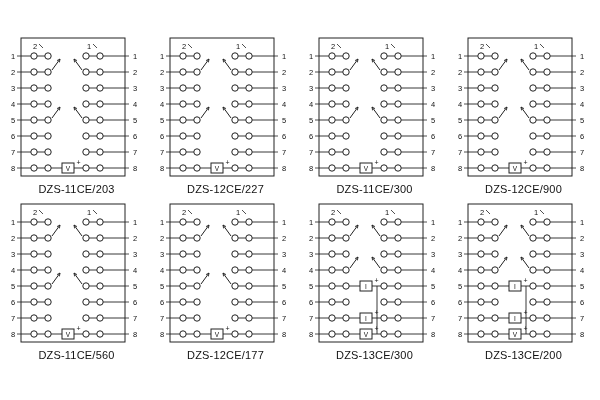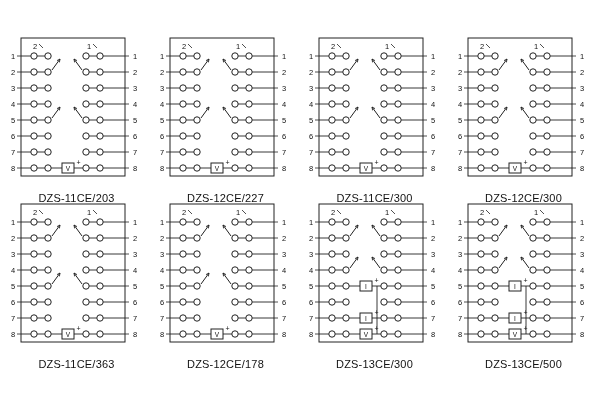--- a/index.html
+++ b/index.html
@@ -3,21 +3,21 @@
 <meta charset="utf-8">
 <style>
   html,body{margin:0;padding:0;background:#ffffff;}
   .board{
     position:relative;width:600px;height:400px;box-sizing:border-box;
     padding:34px 0 0 2px;display:grid;grid-template-columns:repeat(4,149px);
     grid-auto-rows:166px;justify-items:center;
     font-family:"Liberation Sans",sans-serif;background:#ffffff;
   }
   .panel{width:142px;display:flex;flex-direction:column;align-items:center;}
-  .caption{font-size:11px;color:#111;margin-top:10px;letter-spacing:.2px;white-space:nowrap;}
+  .caption{font-size:11px;color:#111;margin-top:1px;letter-spacing:.2px;white-space:nowrap;}
   svg{display:block;}
   svg text{font-family:"Liberation Sans",sans-serif;fill:#111;}
   svg .tnum{font-size:7.5px;}
   svg .coil-label{font-size:6.5px;}
   svg .plus{font-size:7px;}
 </style>
 </head>
 <body>
 
 <div class="board">
@@ -516,21 +516,21 @@
           <line x1="76" y1="84" x2="68" y2="73" stroke="#222222" stroke-width="1"></line>
           <line x1="68" y1="73" x2="71" y2="74.6" stroke="#222222" stroke-width="0.9"></line>
           <line x1="68" y1="73" x2="68.6" y2="76.4" stroke="#222222" stroke-width="0.9"></line>
           <line x1="45.2" y1="134" x2="56" y2="134" stroke="#222222" stroke-width="0.9"></line>
           <rect x="56" y="129" width="12" height="10" fill="none" stroke="#222222" stroke-width="1"></rect>
           <text x="62" y="136.5" class="coil-label" text-anchor="middle">V</text>
           <line x1="68" y1="134" x2="76.8" y2="134" stroke="#222222" stroke-width="0.9"></line>
           <text x="72.5" y="131" class="plus" text-anchor="middle">+</text>
         </svg>
       </div>
-    <div class="caption">DZS-12CE/300</div>
+    <div class="caption">DZS-12CE/900</div>
   </div>
 
   <div class="panel">
     <div class="svg-holder">
         <svg viewBox="0 0 142 148" width="142" height="148">
           <rect x="15" y="4" width="104" height="138" fill="none" stroke="#222222" stroke-width="1"></rect>
           <text x="7" y="24.8" class="tnum" text-anchor="middle">1</text>
           <line x1="11" y1="22" x2="15" y2="22" stroke="#222222" stroke-width="0.8"></line>
           <text x="127" y="24.8" class="tnum" text-anchor="start">1</text>
           <line x1="119" y1="22" x2="123" y2="22" stroke="#222222" stroke-width="0.8"></line>
@@ -642,21 +642,21 @@
           <line x1="76" y1="84" x2="68" y2="73" stroke="#222222" stroke-width="1"></line>
           <line x1="68" y1="73" x2="71" y2="74.6" stroke="#222222" stroke-width="0.9"></line>
           <line x1="68" y1="73" x2="68.6" y2="76.4" stroke="#222222" stroke-width="0.9"></line>
           <line x1="45.2" y1="134" x2="56" y2="134" stroke="#222222" stroke-width="0.9"></line>
           <rect x="56" y="129" width="12" height="10" fill="none" stroke="#222222" stroke-width="1"></rect>
           <text x="62" y="136.5" class="coil-label" text-anchor="middle">V</text>
           <line x1="68" y1="134" x2="76.8" y2="134" stroke="#222222" stroke-width="0.9"></line>
           <text x="72.5" y="131" class="plus" text-anchor="middle">+</text>
         </svg>
       </div>
-    <div class="caption">DZS-11CE/363</div>
+    <div class="caption">DZS-11CE/560</div>
   </div>
 
   <div class="panel">
     <div class="svg-holder">
         <svg viewBox="0 0 142 148" width="142" height="148">
           <rect x="15" y="4" width="104" height="138" fill="none" stroke="#222222" stroke-width="1"></rect>
           <text x="7" y="24.8" class="tnum" text-anchor="middle">1</text>
           <line x1="11" y1="22" x2="15" y2="22" stroke="#222222" stroke-width="0.8"></line>
           <text x="127" y="24.8" class="tnum" text-anchor="start">1</text>
           <line x1="119" y1="22" x2="123" y2="22" stroke="#222222" stroke-width="0.8"></line>
@@ -768,21 +768,21 @@
           <line x1="76" y1="84" x2="68" y2="73" stroke="#222222" stroke-width="1"></line>
           <line x1="68" y1="73" x2="71" y2="74.6" stroke="#222222" stroke-width="0.9"></line>
           <line x1="68" y1="73" x2="68.6" y2="76.4" stroke="#222222" stroke-width="0.9"></line>
           <line x1="45.2" y1="134" x2="56" y2="134" stroke="#222222" stroke-width="0.9"></line>
           <rect x="56" y="129" width="12" height="10" fill="none" stroke="#222222" stroke-width="1"></rect>
           <text x="62" y="136.5" class="coil-label" text-anchor="middle">V</text>
           <line x1="68" y1="134" x2="76.8" y2="134" stroke="#222222" stroke-width="0.9"></line>
           <text x="72.5" y="131" class="plus" text-anchor="middle">+</text>
         </svg>
       </div>
-    <div class="caption">DZS-12CE/178</div>
+    <div class="caption">DZS-12CE/177</div>
   </div>
 
   <div class="panel">
     <div class="svg-holder">
         <svg viewBox="0 0 142 148" width="142" height="148">
           <rect x="15" y="4" width="104" height="138" fill="none" stroke="#222222" stroke-width="1"></rect>
           <text x="7" y="24.8" class="tnum" text-anchor="middle">1</text>
           <line x1="11" y1="22" x2="15" y2="22" stroke="#222222" stroke-width="0.8"></line>
           <text x="127" y="24.8" class="tnum" text-anchor="start">1</text>
           <line x1="119" y1="22" x2="123" y2="22" stroke="#222222" stroke-width="0.8"></line>
@@ -1042,16 +1042,16 @@
           <line x1="68" y1="118" x2="76.8" y2="118" stroke="#222222" stroke-width="0.9"></line>
           <text x="72.5" y="115" class="plus" text-anchor="middle">+</text>
           <line x1="45.2" y1="134" x2="56" y2="134" stroke="#222222" stroke-width="0.9"></line>
           <rect x="56" y="129" width="12" height="10" fill="none" stroke="#222222" stroke-width="1"></rect>
           <text x="62" y="136.5" class="coil-label" text-anchor="middle">V</text>
           <line x1="68" y1="134" x2="76.8" y2="134" stroke="#222222" stroke-width="0.9"></line>
           <text x="72.5" y="131" class="plus" text-anchor="middle">+</text>
           <line x1="73" y1="86" x2="73" y2="134" stroke="#222222" stroke-width="0.9"></line>
         </svg>
       </div>
-    <div class="caption">DZS-13CE/500</div>
+    <div class="caption">DZS-13CE/200</div>
   </div>
 
 </div>
 
 </body></html>

